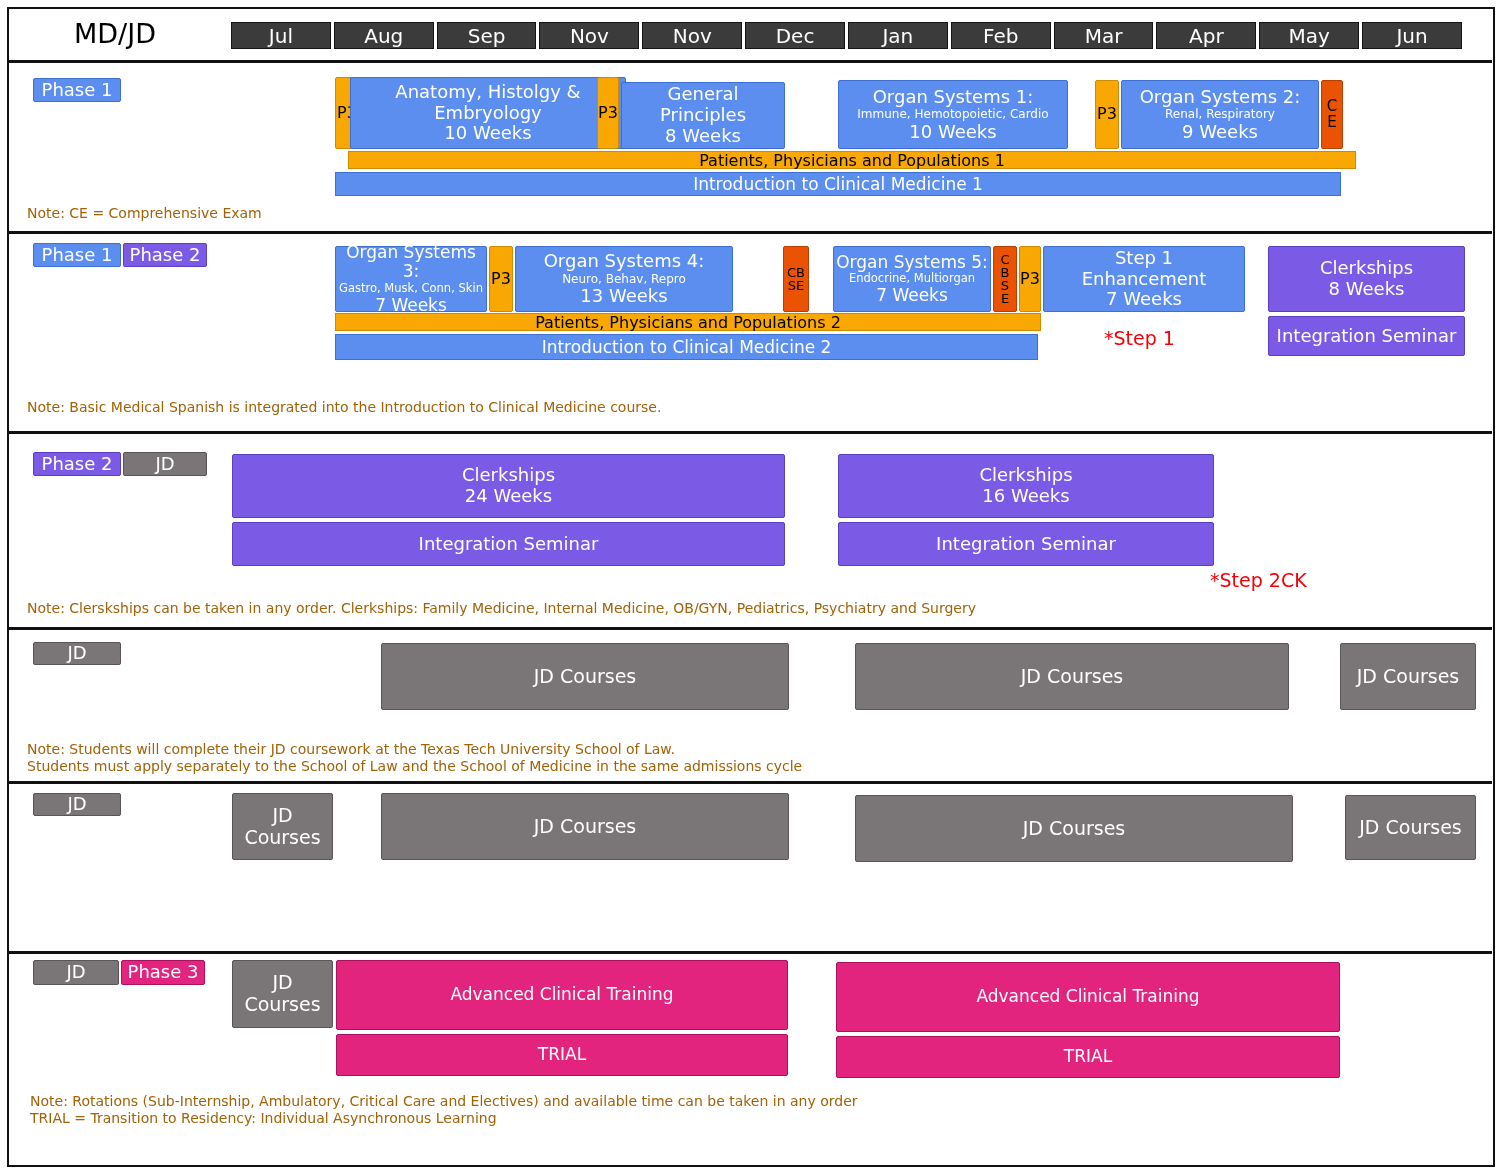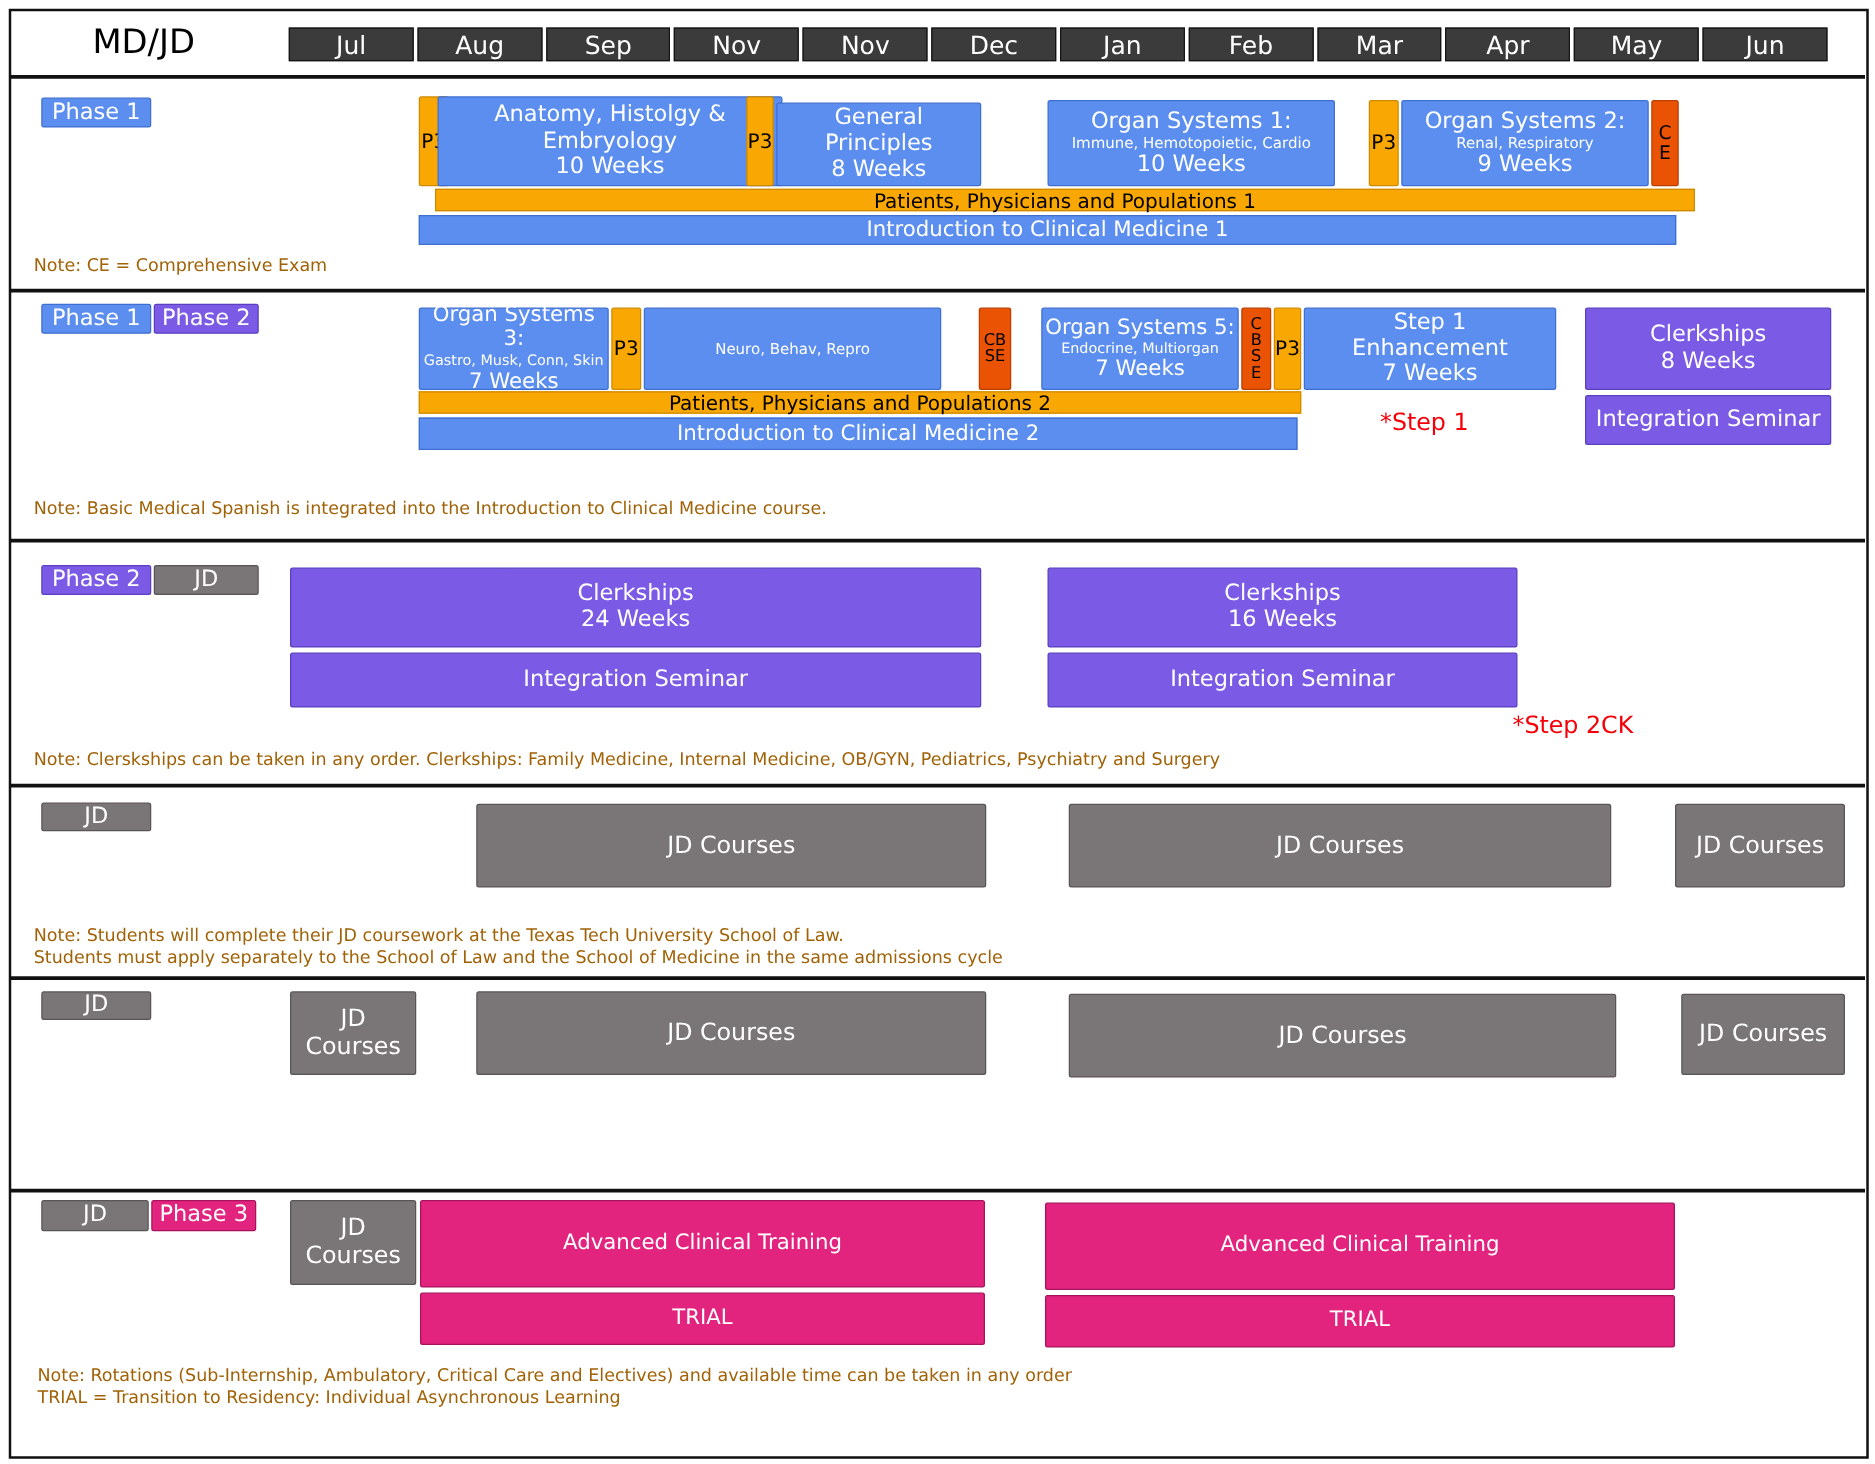--- a/index.html
+++ b/index.html
@@ -88,21 +88,21 @@
 
   <div class="box blue t18" style="left:33px;top:243px;width:88px;height:24px;">Phase 1</div>
   <div class="box purple t18" style="left:123px;top:243px;width:84px;height:24px;">Phase 2</div>
 
   <div class="box blue" style="left:335px;top:246px;width:152px;height:66px;">
     <span class="t17">Organ Systems 3:</span>
     <span class="sub" style="font-size:11.5px;">Gastro, Musk, Conn, Skin</span>
     <span class="t17">7 Weeks</span>
   </div>
   <div class="box orange p3" style="left:489px;top:246px;width:24px;height:66px;">P3</div>
-  <div class="box blue" style="left:515px;top:246px;width:238px;height:66px;gap:40px;">
+  <div class="box blue" style="left:515px;top:246px;width:218px;height:66px;">
     <span class="t18">Organ Systems 4:</span>
     <span class="sub">Neuro, Behav, Repro</span>
     <span class="t18">13 Weeks</span>
   </div>
   <div class="box redorange vert" style="left:783px;top:246px;width:26px;height:66px;font-size:13px;">CBSE</div>
   <div class="box blue" style="left:833px;top:246px;width:158px;height:66px;">
     <span class="t17">Organ Systems 5:</span>
     <span class="sub" style="font-size:11.5px;">Endocrine, Multiorgan</span>
     <span class="t17">7 Weeks</span>
   </div>

